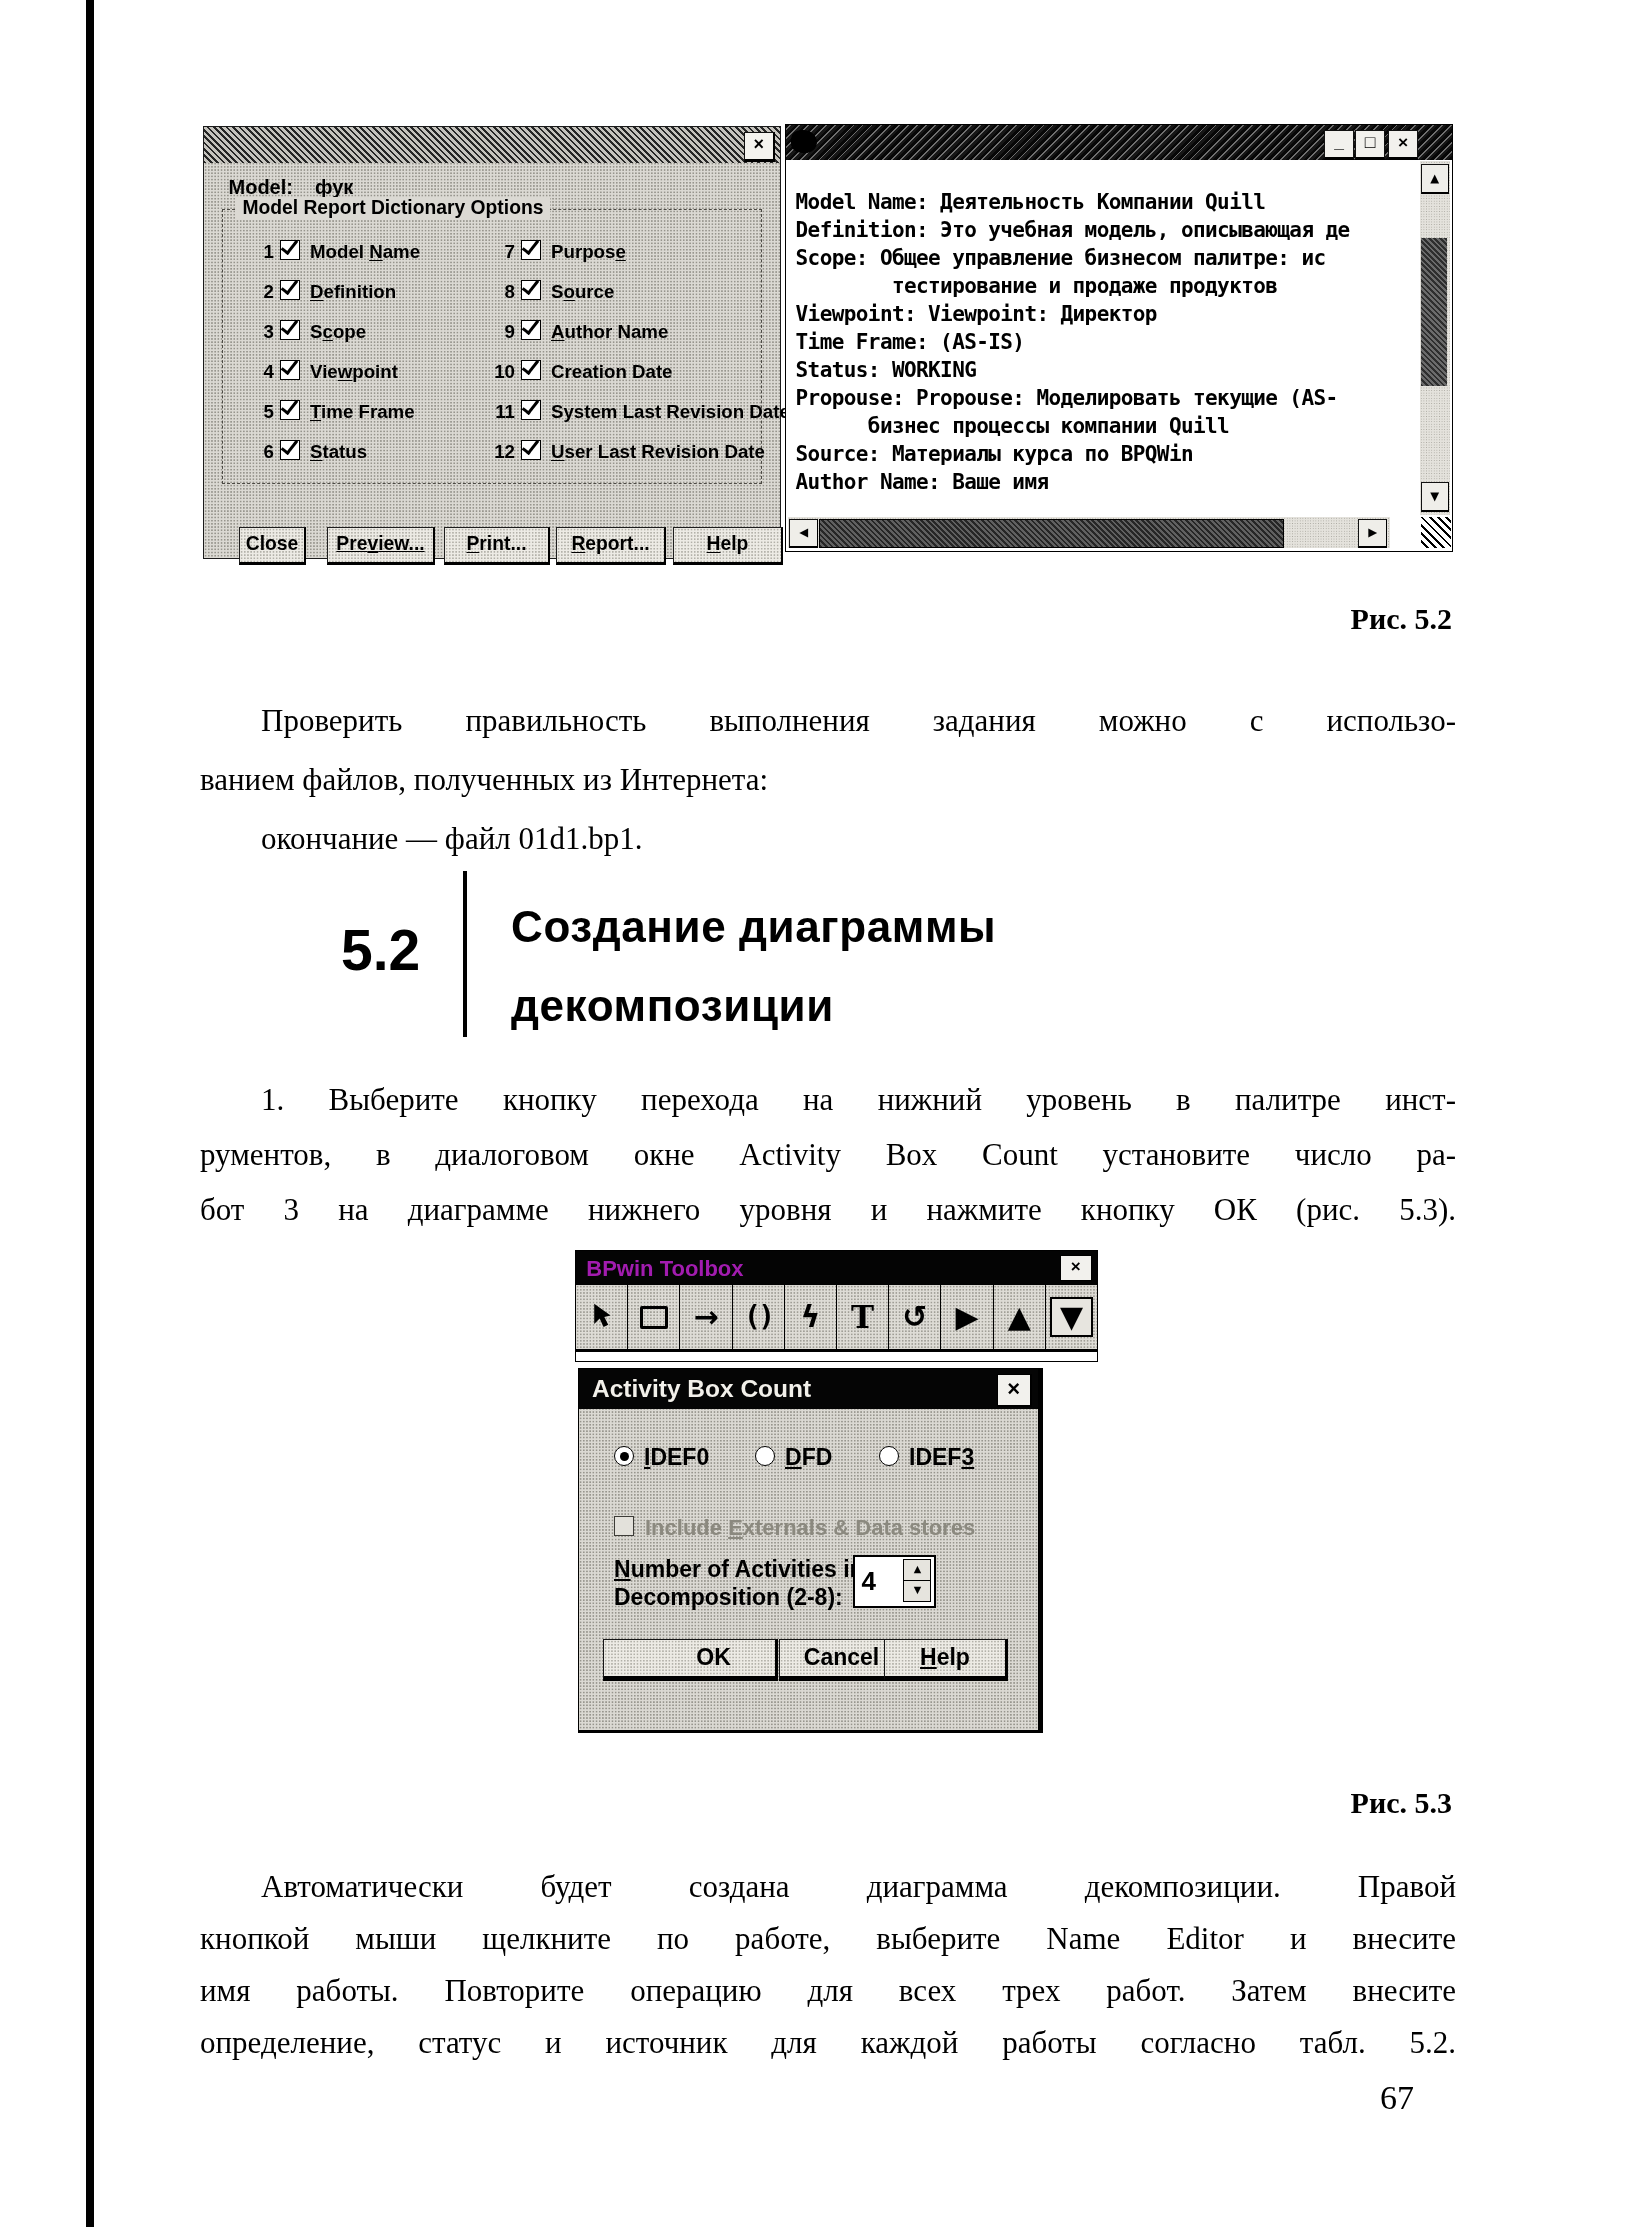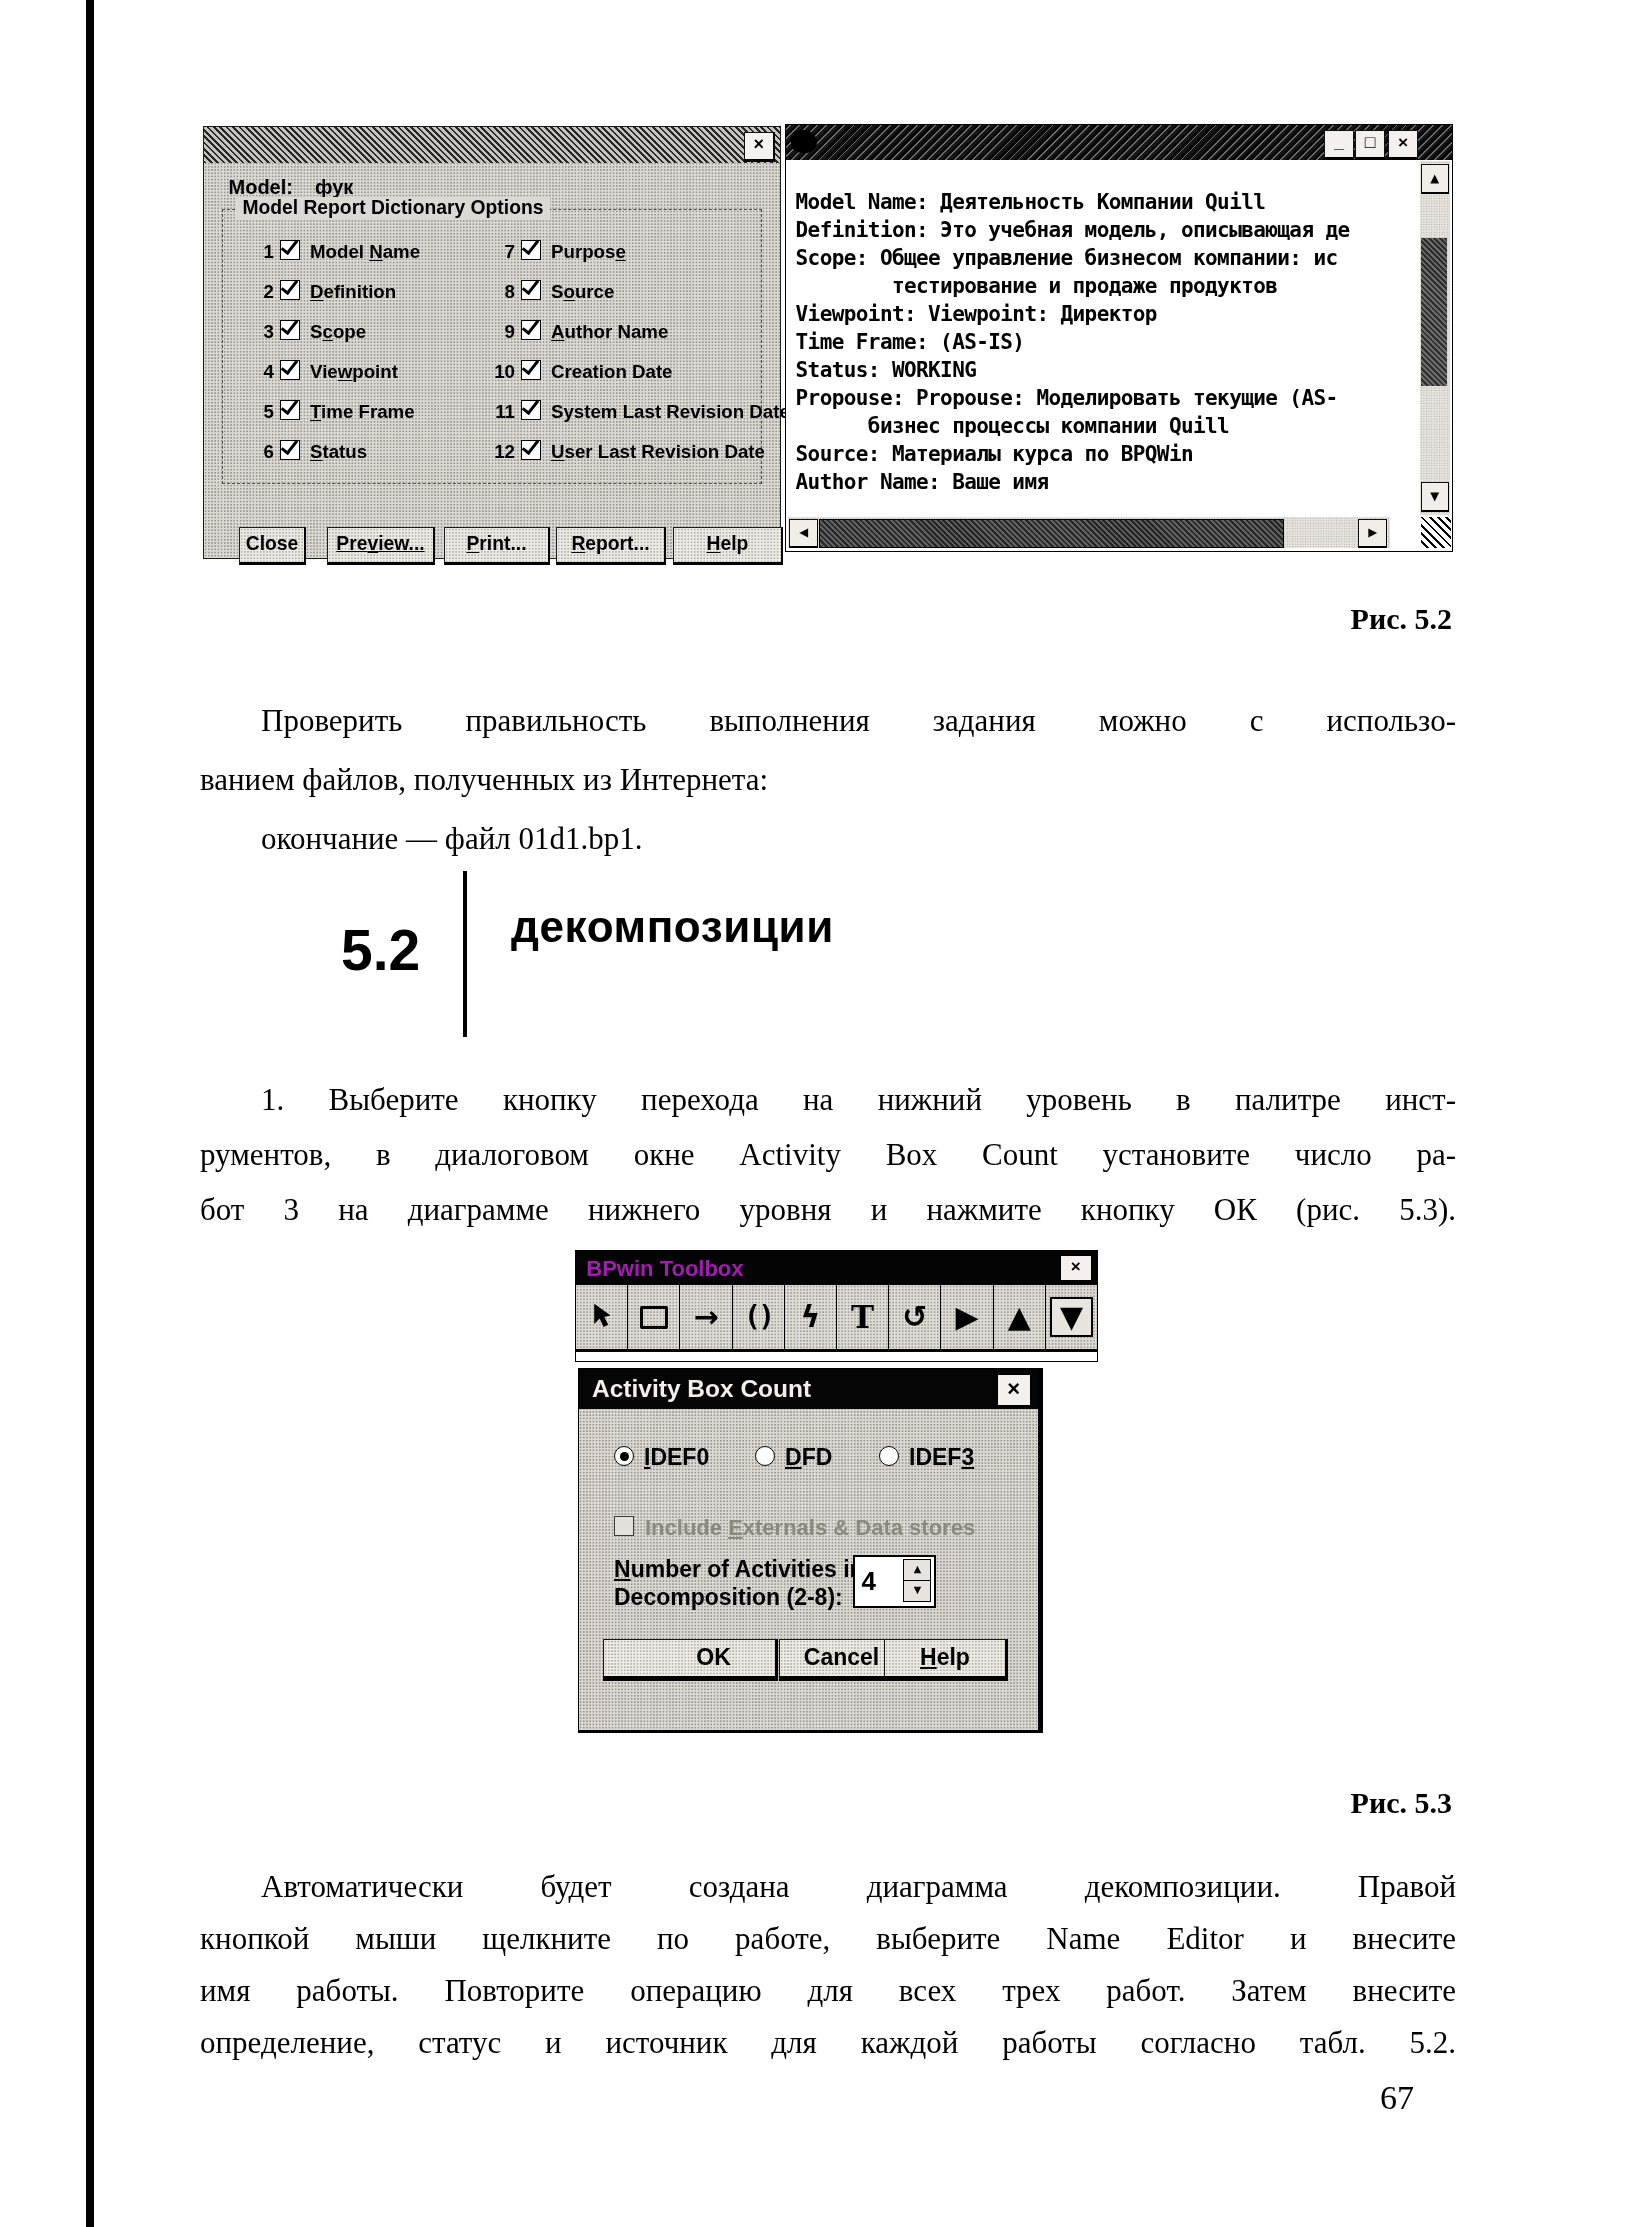--- a/index.html
+++ b/index.html
@@ -241,21 +241,21 @@
     <div class="abs titlebar"></div>
     <div class="abs wicon"></div>
     <div class="capbtn min">_</div>
     <div class="capbtn max">□</div>
     <div class="capbtn cls">×</div>
 
     <div class="abs content">
       <div class="textblock">
         <div class="mono-line">Model Name: Деятельность Компании Quill</div>
         <div class="mono-line">Definition: Это учебная модель, описывающая де</div>
-        <div class="mono-line">Scope: Общее управление бизнесом компании: ис</div>
+        <div class="mono-line">Scope: Общее управление бизнесом палитре: ис</div>
         <div class="mono-line">        тестирование и продаже продуктов</div>
         <div class="mono-line">Viewpoint: Viewpoint: Директор</div>
         <div class="mono-line">Time Frame: (AS-IS)</div>
         <div class="mono-line">Status: WORKING</div>
         <div class="mono-line">Propouse: Propouse: Моделировать текущие (AS-</div>
         <div class="mono-line">      бизнес процессы компании Quill</div>
         <div class="mono-line">Source: Материалы курса по BPQWin</div>
         <div class="mono-line">Author Name: Ваше имя</div>
       </div>
     </div>
@@ -277,20 +277,21 @@
 
   <div class="abs para" id="para1">
     <div class="line j indent">Проверить правильность выполнения задания можно с использо-</div>
     <div class="line">ванием файлов, полученных из Интернета:</div>
     <div class="line indent">окончание — файл 01d1.bp1.</div>
   </div>
 
   <div class="abs" id="secnum">5.2</div>
   <div class="abs" id="secrule"></div>
   <div class="abs" id="sectitle">
+    <div>Создание диаграммы</div>
     <div>декомпозиции</div>
   </div>
 
   <div class="abs para" id="para2">
     <div class="line j indent">1. Выберите кнопку перехода на нижний уровень в палитре инст-</div>
     <div class="line j">рументов, в диалоговом окне Activity Box Count установите число ра-</div>
     <div class="line j">бот 3 на диаграмме нижнего уровня и нажмите кнопку ОК (рис. 5.3).</div>
   </div>
 
   <div class="abs" id="tb">

